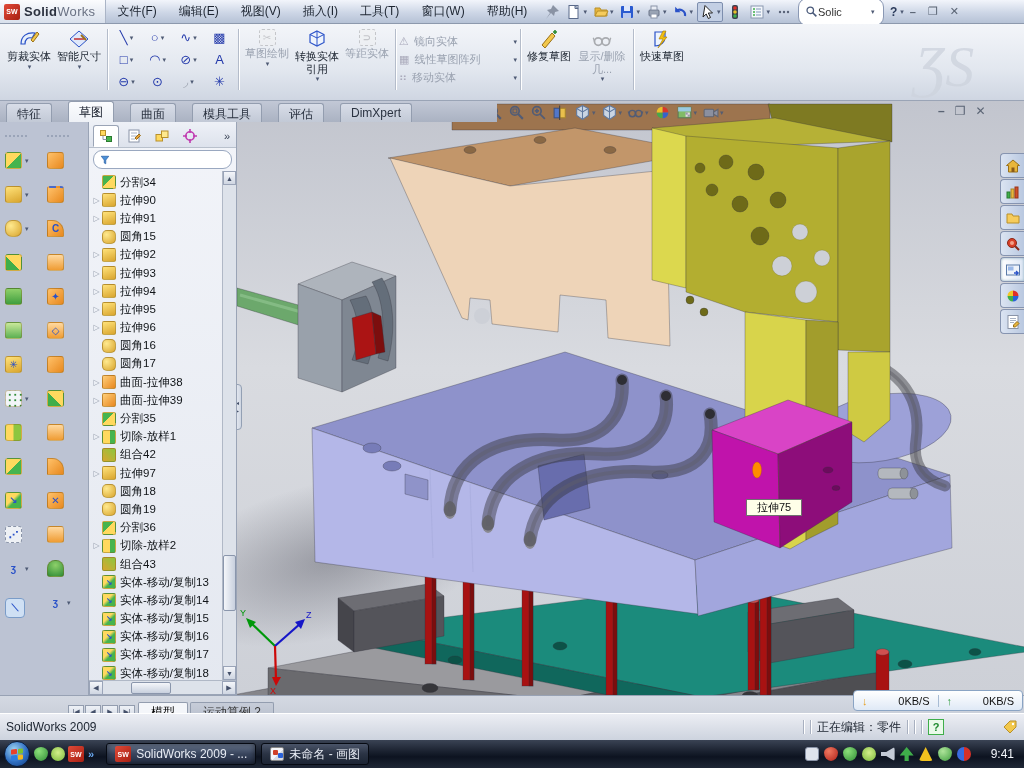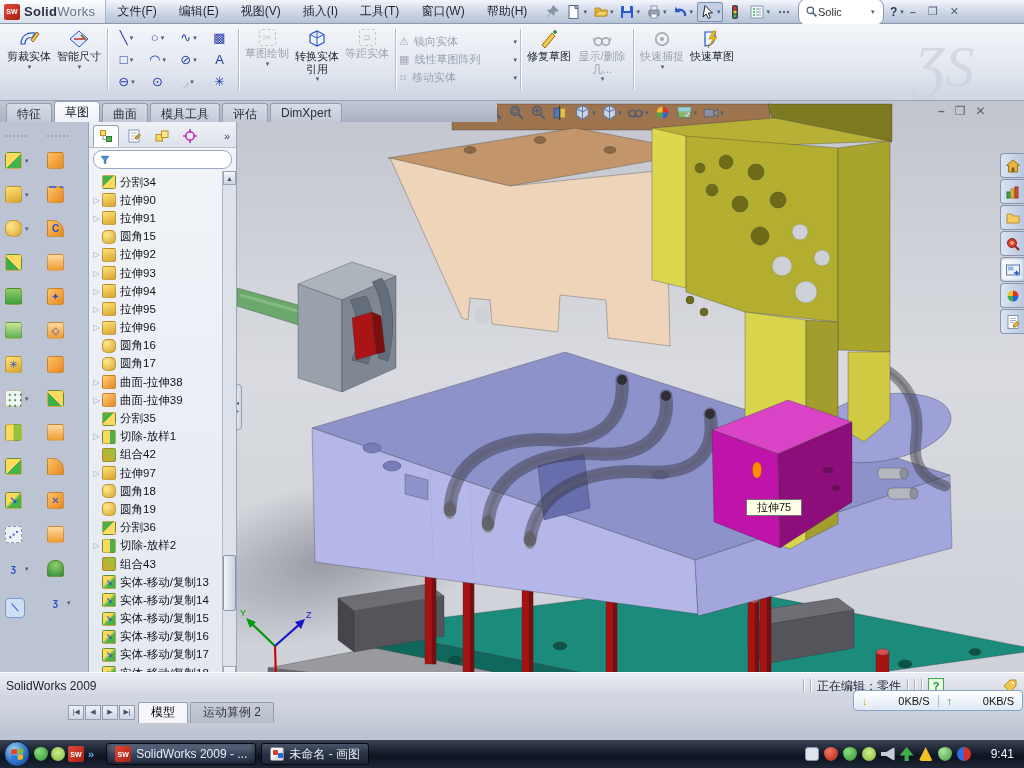--- a/index.html
+++ b/index.html
@@ -55,21 +55,21 @@
 .c-o2{background:linear-gradient(180deg,#ffd9a0,#ef9c33)}
 .c-ob{background:linear-gradient(135deg,#ffc169,#e8891f);border-top:2px dashed #4a6ac8}
 .c-obend{background:linear-gradient(135deg,#ffc169,#e8891f);border-radius:1px 70% 1px 1px}
 .c-gdome{background:radial-gradient(circle at 50% 28%,#8ed06a,#2f8c36);border-radius:8px 8px 3px 3px}
 .c-ruler{background:#cfe0f4;border:1px solid #7a9cc8;border-radius:4px}
 .tbcell{display:flex;align-items:center;gap:2px;height:34px}
 #tbA,#tbB{display:flex;flex-direction:column;align-items:flex-start;padding:6px 0 0 3px}
 #tbA{left:2px;top:127px}#tbB{left:44px;top:127px}
 .grip{width:22px;height:4px;border-top:2px dotted #9aa4b8;margin:2px 0 4px 0}
 
-#tabstrip{left:0;top:101px;width:497px;height:21px;background:linear-gradient(180deg,#c2c8d6,#aab2c2);display:flex;align-items:flex-end;padding-left:6px;gap:2px}
+#tabstrip{left:0;top:101px;width:497px;height:21px;background:linear-gradient(180deg,#c2c8d6,#aab2c2);display:flex;align-items:flex-end;padding-left:6px;gap:16px}
 .rtab{font-size:12px;color:#2a3240;background:linear-gradient(180deg,#d8dde8,#c2c9d6);border:1px solid #939daf;border-bottom:none;padding:2px 10px 3px;border-radius:3px 3px 0 0;height:19px}
 .rtab.active{background:linear-gradient(180deg,#fbfcfe,#eef1f6);height:21px;font-weight:normal;color:#101624}
 
 #treepanel{left:88px;top:122px;width:149px;height:573px;background:linear-gradient(180deg,#f2f4f9,#e4e8f0);border:1px solid #9aa4b6;border-top:none;display:flex;flex-direction:column}
 #treetabs{height:26px;display:flex;align-items:center;gap:2px;padding:2px 2px 0 4px;border-bottom:1px solid #b8c0cc;background:linear-gradient(180deg,#eef1f7,#dde2ec)}
 .ttab{width:26px;height:22px;display:flex;align-items:center;justify-content:center;border:1px solid transparent;border-radius:3px 3px 0 0}
 .ttab.active{background:#fff;border-color:#9aa4b6;border-bottom-color:#fff}
 #treetabs .chev{margin-left:auto;color:#3a4welt456;color:#3a4456;font-size:11px;padding-right:4px}
 #filterrow{height:19px;margin:2px 4px;border:1px solid #9aa8c0;border-radius:9px;background:#fff;display:flex;align-items:center;padding:0 5px;gap:4px}
 #treebody{flex:1;position:relative;overflow:hidden;display:flex}
@@ -107,21 +107,21 @@
 #netw .half{flex:1;display:flex;align-items:center;justify-content:space-between;padding:0 8px}
 #netw .half+.half{border-left:1px solid #a8bcd4}
 .arrdn{color:#e8a020;font-weight:bold;font-size:11px}
 .arrup{color:#2f9c40;font-weight:bold;font-size:11px}
 
 #mtabsrow{left:0;top:695px;width:1024px;height:34px;background:linear-gradient(180deg,#d4d9e2,#c2c8d4);border-top:1px solid #98a2b4;display:flex;align-items:center;padding-left:68px}
 .navb{width:16px;height:15px;background:linear-gradient(180deg,#eef1f6,#cfd6e2);border:1px solid #939daf;font-size:7px;color:#44506a;display:flex;align-items:center;justify-content:center;margin-right:1px}
 .mtab{font-size:12px;padding:1px 12px 2px;border:1px solid #939daf;border-bottom:none;background:linear-gradient(180deg,#c6ccd8,#b6bdcb);color:#333;margin-left:2px;border-radius:2px 2px 0 0}
 .mtab.active{background:#f4f6fa;color:#000}
 
-#statusbar{left:0;top:672px;width:1024px;height:27px;background:linear-gradient(180deg,#eceef4,#cdd3de);border-top:1px solid #fff;display:flex;align-items:center;font-size:12px;color:#1a222e;padding:0 6px}
+#statusbar{left:0;top:713px;width:1024px;height:27px;background:linear-gradient(180deg,#eceef4,#cdd3de);border-top:1px solid #fff;display:flex;align-items:center;font-size:12px;color:#1a222e;padding:0 6px}
 #sb-right{margin-left:auto;display:flex;align-items:center;gap:6px}
 .sbsep{width:1px;height:14px;background:#a8b0c0;box-shadow:1px 0 0 #fff}
 
 #taskbar{left:0;top:740px;width:1024px;height:28px;background:linear-gradient(180deg,#3a4354 0%,#1b2230 40%,#0d1320 60%,#1f2736 100%);display:flex;align-items:center;padding:0 4px;gap:4px}
 #orb{width:26px;height:26px;border-radius:50%;background:radial-gradient(circle at 38% 32%,#9fd4f2,#2f6fc2 55%,#123a78);border:1px solid #0a1c3c;display:flex;align-items:center;justify-content:center}
 #orb .flag{width:12px;height:11px;display:grid;grid-template-columns:5.5px 5.5px;grid-template-rows:5px 5px;gap:1px;transform:skewY(-6deg)}
 #orb .flag i{border-radius:1px}
 .tbtn{height:22px;display:flex;align-items:center;gap:5px;padding:0 8px;border-radius:3px;border:1px solid #060a12;background:linear-gradient(180deg,#4a5468,#2a3344 50%,#1c2434);color:#e8ecf4;font-size:12px;max-width:170px;white-space:nowrap;overflow:hidden}
 .tbtn.active{background:linear-gradient(180deg,#6a7890,#38445c 50%,#242e44);box-shadow:inset 0 0 6px #0008}
 #tray{margin-left:auto;display:flex;align-items:center;gap:5px}
@@ -698,28 +698,20 @@
   <div class="cmdbtn dis">
     <svg width="22" height="20" viewBox="0 0 16 16" opacity=".5">
         <circle cx="5" cy="10" r="3" fill="none" stroke="#4a5a7a" stroke-width="1.4"></circle>
         <circle cx="11" cy="10" r="3" fill="none" stroke="#4a5a7a" stroke-width="1.4"></circle>
         <path d="M2 10l-1-3M14 10l1-3M8 10h0" stroke="#4a5a7a"></path>
       </svg>
     <div class="lbl" style="width:50px">显示/删除几...</div>
       <span class="caret">▾</span>
   </div>
   <div class="vsep"></div>
-  <div class="cmdbtn dis">
-    <svg width="22" height="20" viewBox="0 0 16 16" opacity=".5">
-        <circle cx="8" cy="8" r="5" fill="none" stroke="#4a5a7a" stroke-width="1.4"></circle>
-        <circle cx="8" cy="8" r="1.6" fill="#4a5a7a"></circle>
-      </svg>
-    <div class="lbl">快速捕捉</div>
-      <span class="caret">▾</span>
-  </div>
   <div class="cmdbtn">
     <svg width="22" height="20" viewBox="0 0 22 20">
         <path d="M4 3 h10 v5 c0 5 -4 9 -10 9 Z" fill="#eef4fc" stroke="#2a52c8" stroke-width="1.2"></path>
         <path d="M12 2 l-4 8 h4 l-5 9 9 -11 h-4 l3 -6 Z" fill="#f2c010" stroke="#a87a00" stroke-width=".6"></path>
       </svg>
     <div class="lbl">快速草图</div>
   </div>
 </div>
 
 <svg id="dswm" class="abs" viewBox="0 0 110 70">

